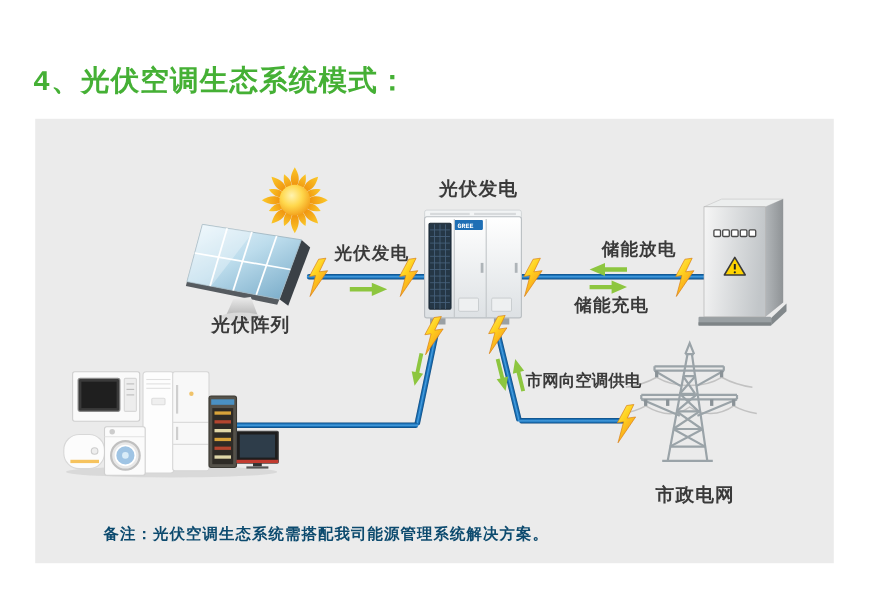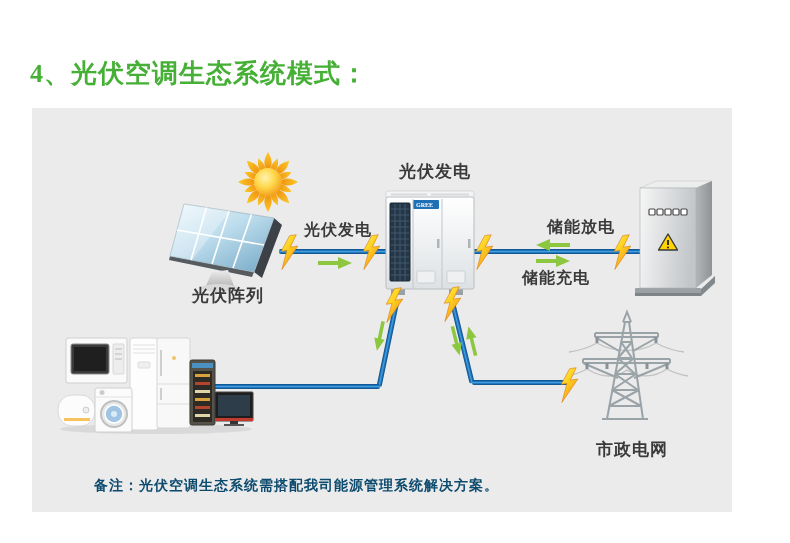--- a/index.html
+++ b/index.html
@@ -1,17 +1,17 @@
 <!DOCTYPE html>
 <html style="--title_green: #45b035; --wire_blue: #1c75bc; --arrow_green: #8dc63f; --bolt_yellow: #ffe14d; --bolt_orange: #f7941d; --panel_bg: #ebebeb; --label_dark: #3a3a3a;"><head>
 <meta charset="utf-8">
 <style>
   html,body{margin:0;padding:0;background:#ffffff;}
-  .stage{position:relative;width:732px;height:543px;background:#ffffff;overflow:hidden;
-         font-family:Liberation Serif, serif;}
+  .stage{position:relative;width:790px;height:543px;background:#ffffff;overflow:hidden;
+         font-family:Liberation Mono, monospace;}
   .title{position:absolute;left:30px;top:56px;font-size:26px;font-weight:bold;
          color:var(--title_green,#45b035);letter-spacing:1px;white-space:nowrap;}
   .panel{position:absolute;left:32px;top:108px;width:726px;height:404px;
          background:var(--panel_bg,#ebebeb);}
   .wire{position:absolute;height:5px;border-radius:2px;
         background:linear-gradient(to bottom,#0d4a80 0%,#1c75bc 30%,#4aa0e0 52%,#1c75bc 72%,#0d4a80 100%);}
   .diag{transform-origin:0 50%;}
   .lbl{position:absolute;font-weight:bold;color:var(--label_dark,#3a3a3a);
        font-size:16px;letter-spacing:1px;white-space:nowrap;}
   .lbl.node{font-size:17px;}
@@ -310,16 +310,17 @@
     <svg class="bolt" viewBox="0 0 22 34" style="left:538px;top:277px;">
         <polygon points="13,0 2,15 8,15 0,34 20,12 12,12 20,0" fill="url(#boltGrad)" stroke="#d87c10" stroke-width="0.6"></polygon>
       </svg>
 
     <div class="lbl node" style="left:160px;top:176px;">光伏阵列</div>
     <div class="lbl node" style="left:367px;top:52px;">光伏发电</div>
     <div class="lbl node" style="left:564px;top:330px;">市政电网</div>
     <div class="lbl" style="left:272px;top:112px;">光伏发电</div>
     <div class="lbl" style="left:515px;top:109px;">储能放电</div>
     <div class="lbl" style="left:490px;top:160px;">储能充电</div>
+    <div class="lbl small" style="left:446px;top:229px;">市网向空调供电</div>
 
     <div class="note">备注：光伏空调生态系统需搭配我司能源管理系统解决方案。</div>
   </div>
 </div>
 
 </body></html>

